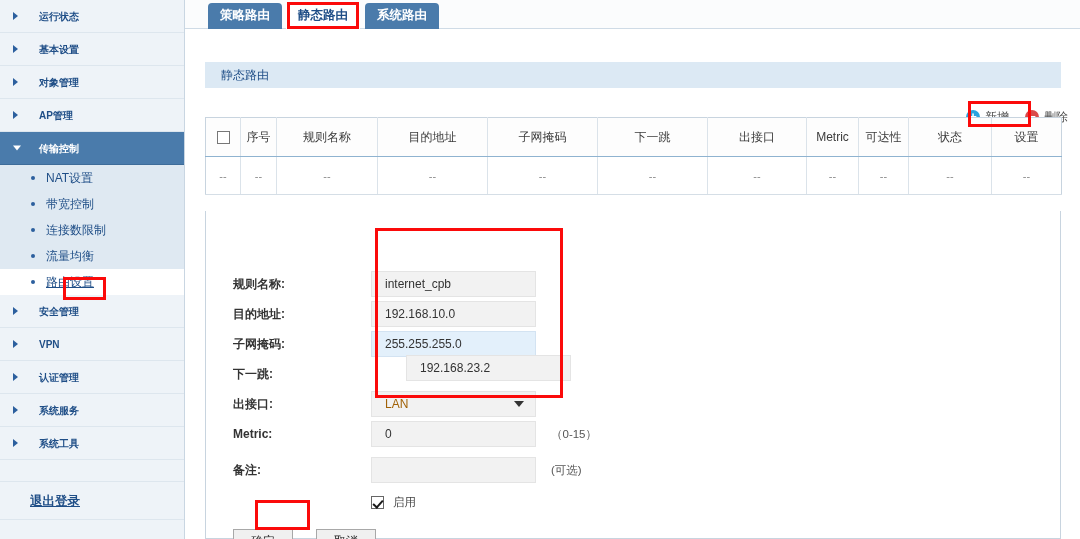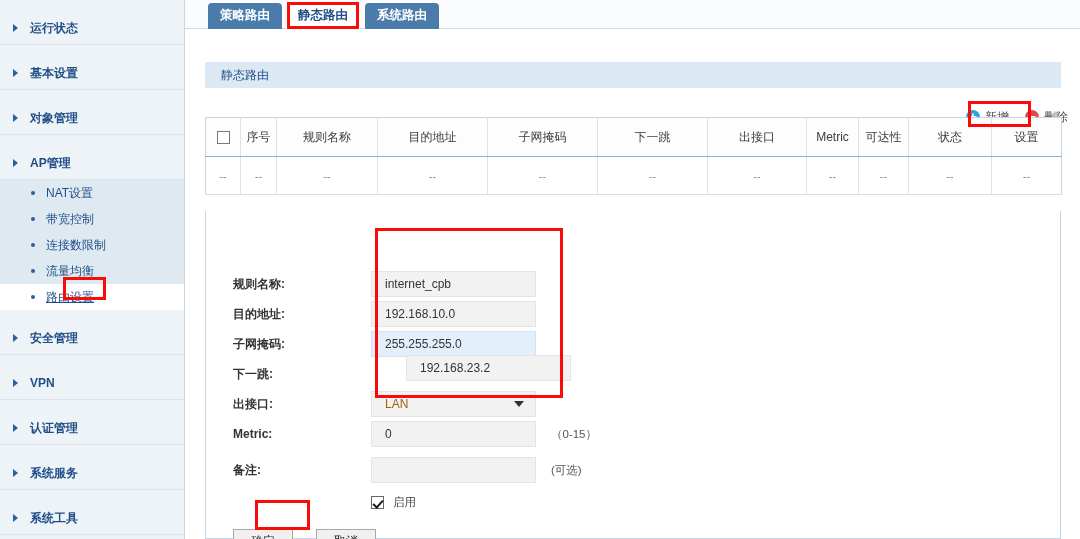--- a/index.html
+++ b/index.html
@@ -16,25 +16,24 @@
   #sidebar {
     position: absolute; left: 0; top: 0; width: 185px; height: 539px;
     background: #eef3f8;
     border-right: 1px solid #c9d6e2;
   }
   .nav-top {
     position: relative;
     height: 33px; line-height: 33px;
     border-bottom: 1px solid #dde6ee;
     background: #eef3f8;
-    padding-left: 30px;
-    font-size: 12px; font-weight: bold; color: #1f4e87;
+    padding-left: 39px;
+    font-size: 10px; font-weight: bold; color: #1f4e87;
     cursor: pointer;
     white-space: nowrap;
-    margin-top: 12px;
   }
   .nav-top.expanded {
     background: #4a7bab;
     color: #ffffff;
     border-bottom: 1px solid #3d6c99;
   }
   .nav-top .caret {
     position: absolute; left: 13px; top: 50%; transform: translateY(-50%);
     width: 0; height: 0;
     border-left: 5px solid #2c5f9e; border-top: 4px solid transparent; border-bottom: 4px solid transparent;
@@ -225,20 +224,24 @@
       <span class="caret"></span>
       <span class="lbl">基本设置</span>
     </div>
     <div class="nav-top">
       <span class="caret"></span>
       <span class="lbl">对象管理</span>
     </div>
     <div class="nav-top">
       <span class="caret"></span>
       <span class="lbl">AP管理</span>
+    </div>
+    <div class="nav-top expanded">
+      <span class="caret"></span>
+      <span class="lbl">传输控制</span>
     </div>
 
     <div class="nav-sub">
       <span class="dot"></span>
       <span class="lbl">NAT设置</span>
     </div>
     <div class="nav-sub">
       <span class="dot"></span>
       <span class="lbl">带宽控制</span>
     </div>

